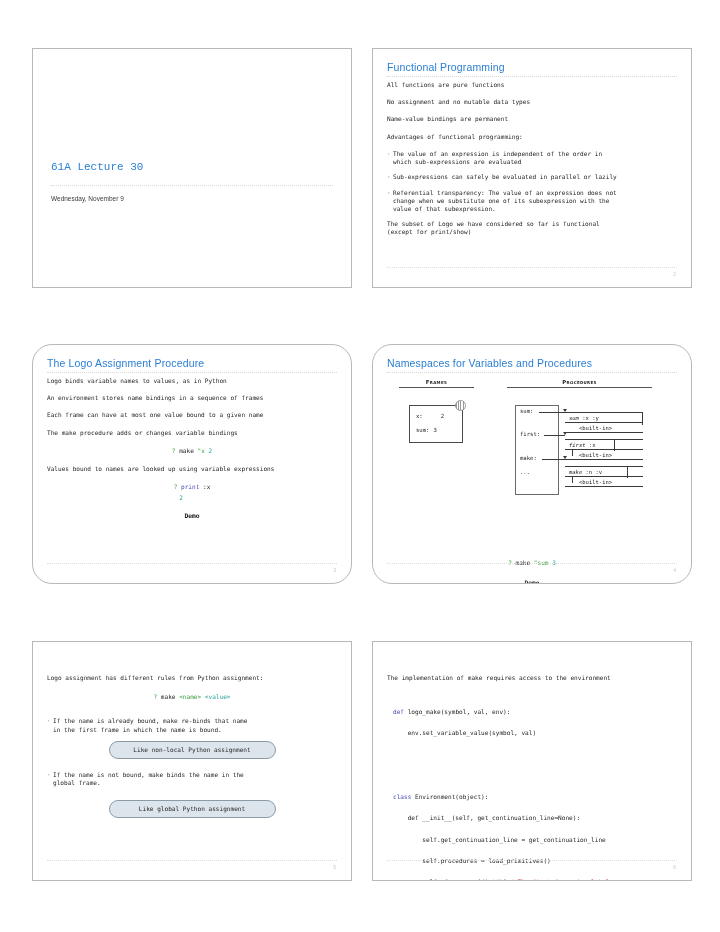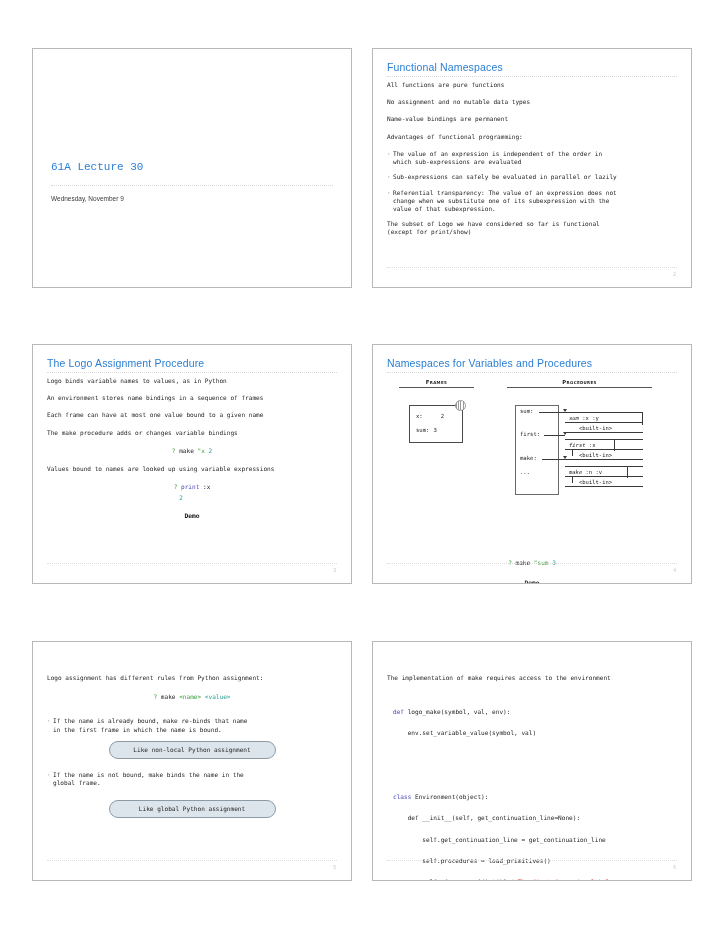--- a/index.html
+++ b/index.html
@@ -22,21 +22,21 @@
   .slide {
     position: absolute;
     width: 320px;
     height: 240px;
     border: 1px solid #b8b8b8;
     background: #ffffff;
     box-sizing: border-box;
     overflow: hidden;
   }
   .slide.r0 { top: 48px; }
-  .slide.r1 { top: 344px; }
+  .slide.r1 { top: 344px; border-radius: 20px; }
   .slide.r2 { top: 641px; }
   .slide.c0 { left: 32px; }
   .slide.c1 { left: 372px; }
 
   .slide-inner {
     position: absolute;
     left: 14px;
     right: 14px;
     top: 12px;
     bottom: 10px;
@@ -291,21 +291,21 @@
   <div class="slide r0 c0">
     <div class="slide-inner title-slide-inner">
       <div class="lecture-title">61A Lecture 30</div>
       <div class="title-rule"></div>
       <div class="lecture-date">Wednesday, November 9</div>
     </div>
   </div>
 
   <div class="slide r0 c1">
     <div class="slide-inner">
-      <div class="slide-title">Functional Namespaces</div>
+      <div class="slide-title">Functional Programming</div>
       <div class="body">
         <div class="line">All functions are pure functions</div>
         <div class="line">No assignment and no mutable data types</div>
         <div class="line">Name-value bindings are permanent</div>
         <div class="line">Advantages of functional programming:</div>
 
         <div class="bullet">
           <span class="dot">·</span>
           <span class="btext">The value of an expression is independent of the order in
 which sub-expressions are evaluated</span>

